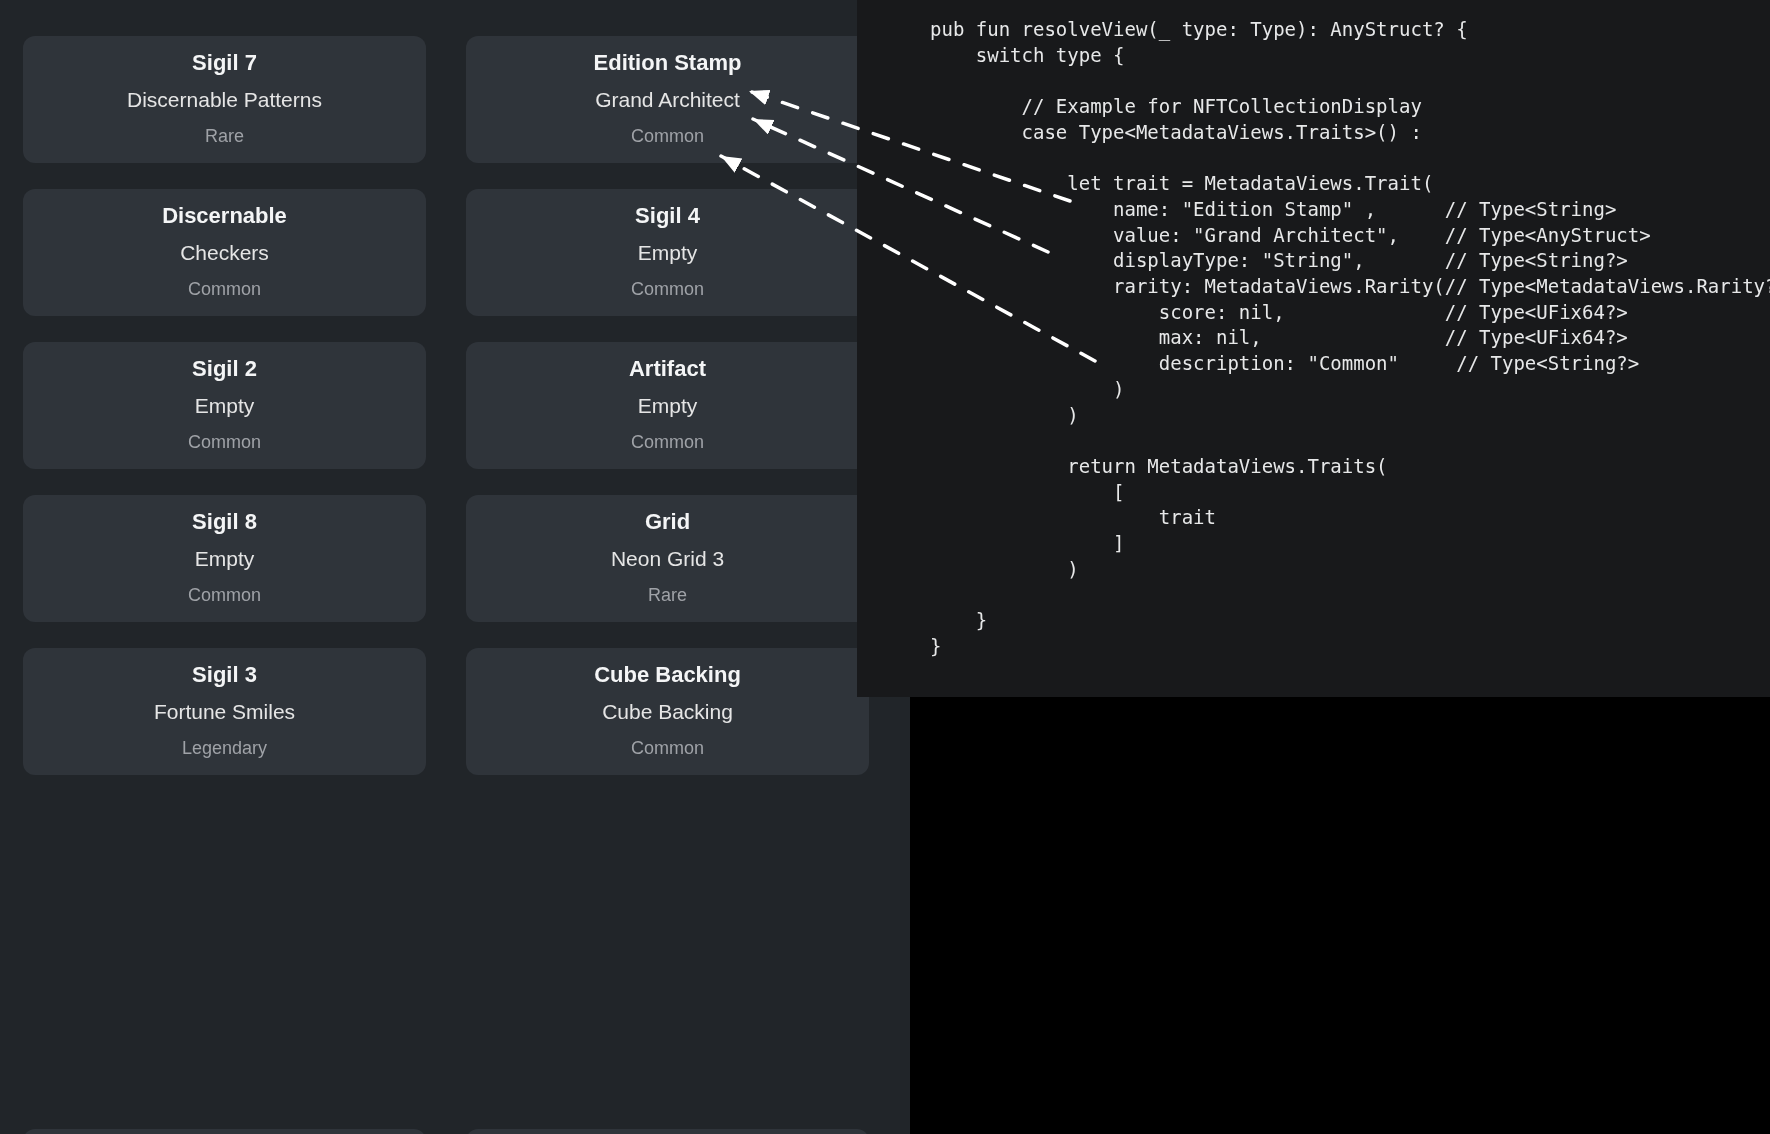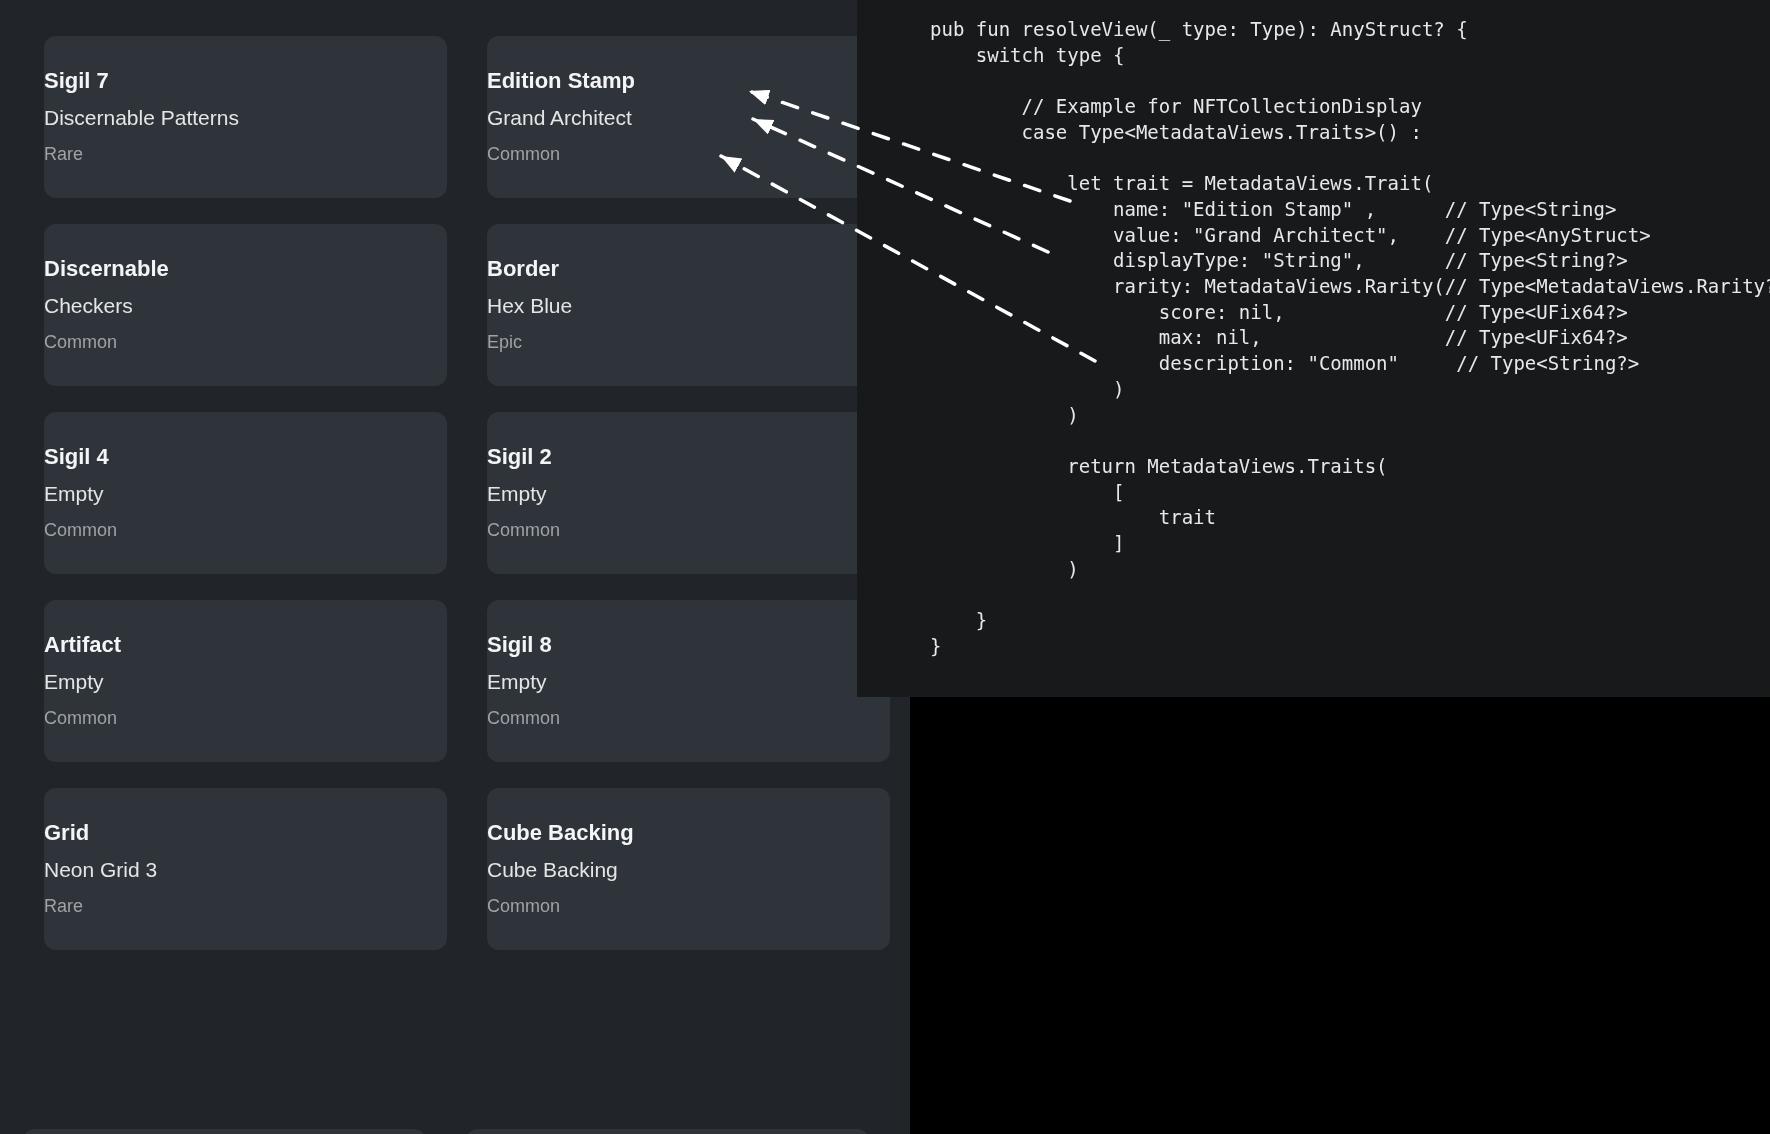--- a/index.html
+++ b/index.html
@@ -30,29 +30,28 @@
   .cards-grid {
     position: absolute;
     left: 23px; top: 36px;
     display: grid;
     grid-template-columns: 403px 403px;
     column-gap: 40px;
     row-gap: 26px;
   }
   .trait-card {
     width: 403px;
-    height: 162px;
+    height: 127px;
     background: #2f343a;
     border-radius: 12px;
     display: flex;
     flex-direction: column;
-    align-items: flex-start;
+    align-items: center;
     justify-content: center;
     text-align: center;
-    margin-left: 21px;
   }
   .t-name {
     font-size: 22px;
     font-weight: bold;
     color: #f4f5f6;
     line-height: 37px;
     white-space: nowrap;
   }
   .t-value {
     font-size: 21px;
@@ -124,25 +123,20 @@
     <div class="t-value">Grand Architect</div>
     <div class="t-rarity">Common</div>
   </div>
 
   <div class="trait-card">
     <div class="t-name">Discernable</div>
     <div class="t-value">Checkers</div>
     <div class="t-rarity">Common</div>
   </div>
 
-  <div class="trait-card">
-    <div class="t-name">Border</div>
-    <div class="t-value">Hex Blue</div>
-    <div class="t-rarity">Epic</div>
-  </div>
 
 
   <div class="trait-card">
     <div class="t-name">Sigil 4</div>
     <div class="t-value">Empty</div>
     <div class="t-rarity">Common</div>
   </div>
 
   <div class="trait-card">
     <div class="t-name">Sigil 2</div>
@@ -161,20 +155,25 @@
     <div class="t-value">Empty</div>
     <div class="t-rarity">Common</div>
   </div>
 
   <div class="trait-card">
     <div class="t-name">Grid</div>
     <div class="t-value">Neon Grid 3</div>
     <div class="t-rarity">Rare</div>
   </div>
 
+  <div class="trait-card">
+    <div class="t-name">Sigil 3</div>
+    <div class="t-value">Fortune Smiles</div>
+    <div class="t-rarity">Legendary</div>
+  </div>
 
   <div class="trait-card">
     <div class="t-name">Cube Backing</div>
     <div class="t-value">Cube Backing</div>
     <div class="t-rarity">Common</div>
   </div>
 </div>
     <div class="trait-card-partial partial-left"></div>
     <div class="trait-card-partial partial-right"></div>
   </div>

